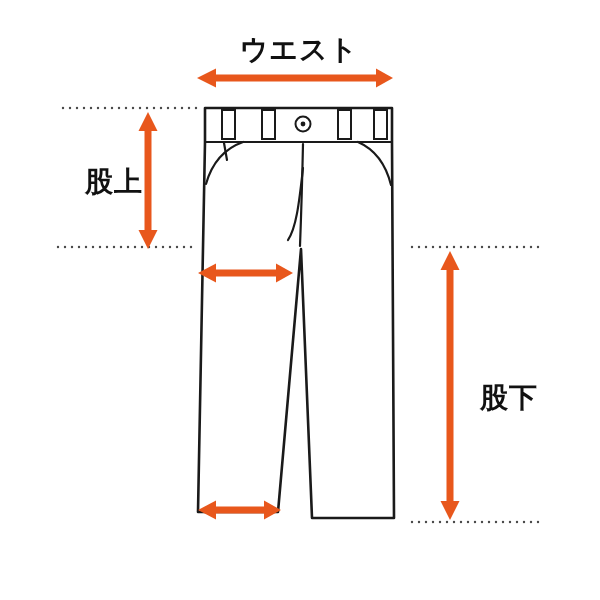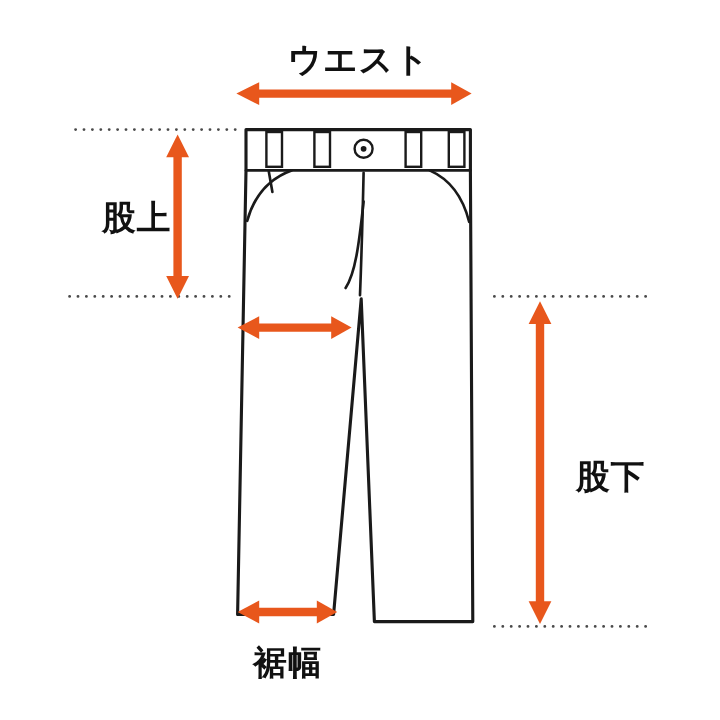--- a/index.html
+++ b/index.html
@@ -142,15 +142,14 @@
     </g>
   </svg>
 
   <div class="label" style="left:299px; top:31px;">ウエスト</div>
 
   <div class="label" style="left:114px; top:163px;">股上</div>
 
 
   <div class="label" style="left:509px; top:367px;margin-top:12px;">股下</div>
 
-  <div class="label" style="left:240px; top:534px;">裾幅</div>
 
 </div>
 
 </body></html>

